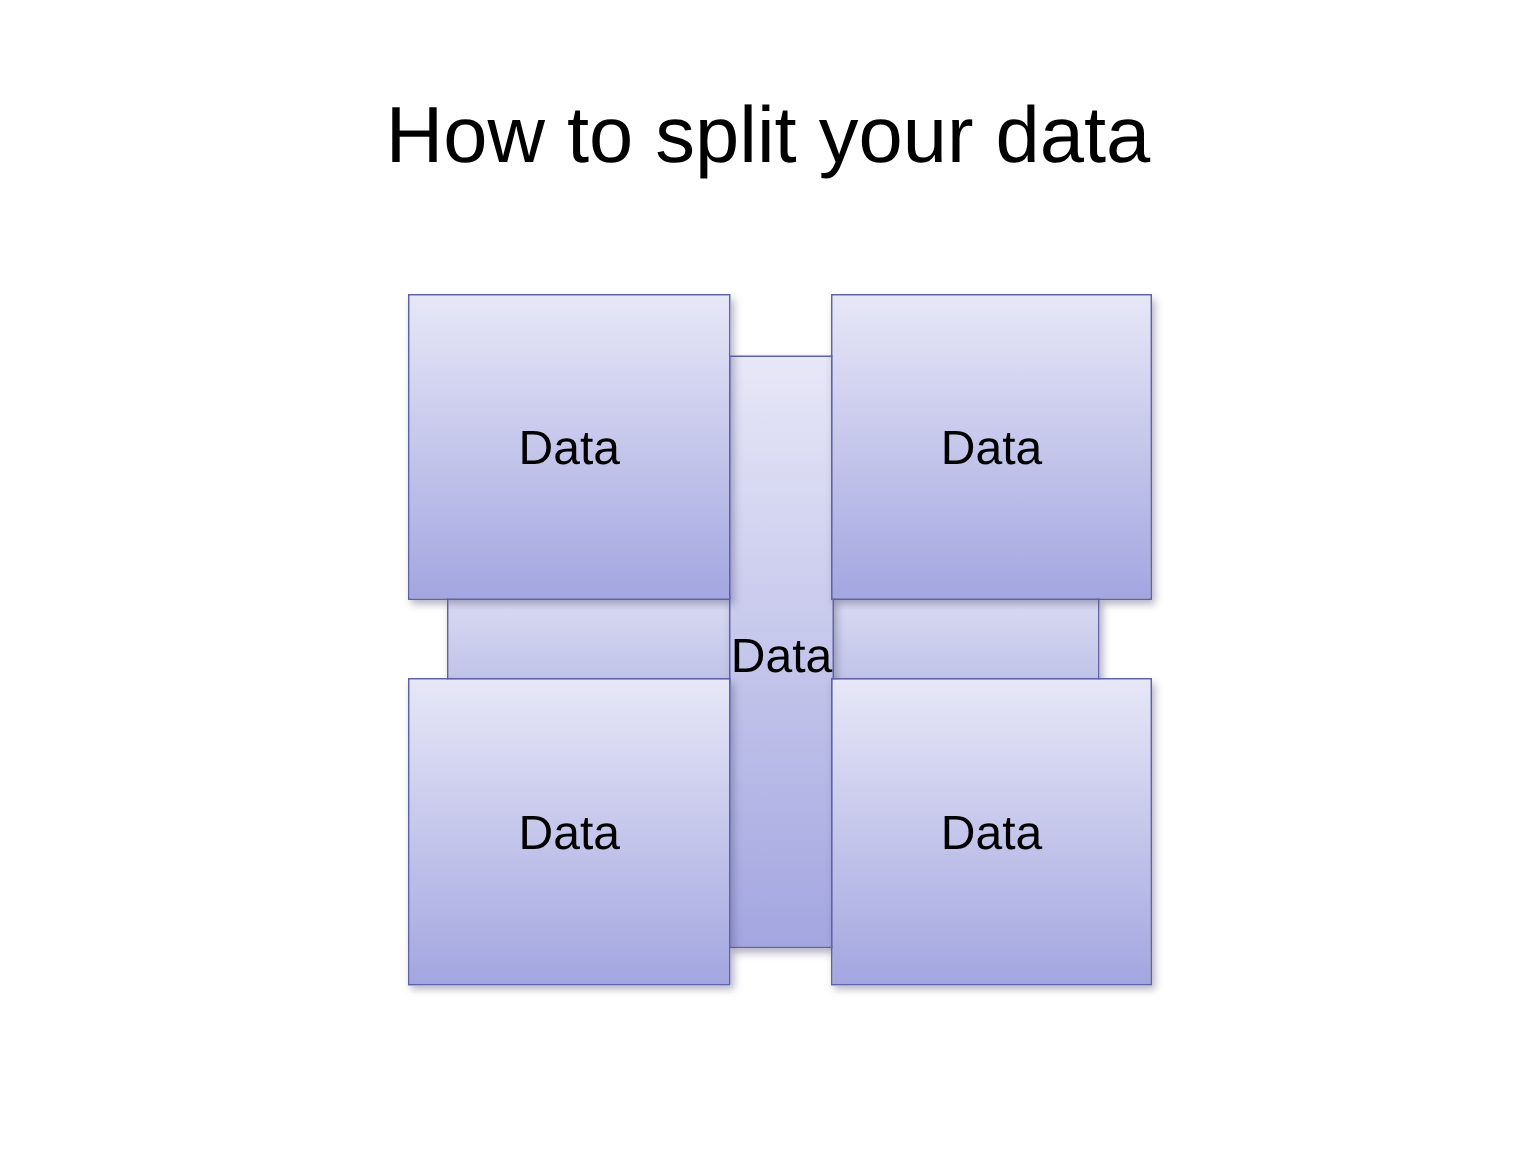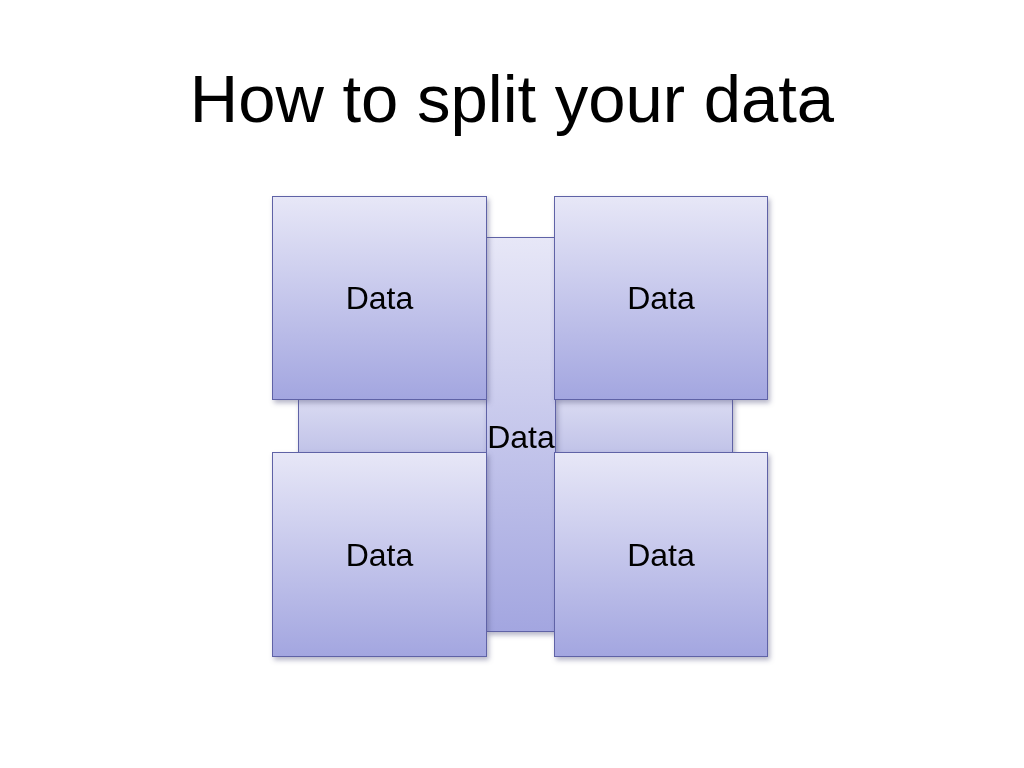--- a/index.html
+++ b/index.html
@@ -14,21 +14,21 @@
     background: var(--slide-background, #ffffff);
     font-family: "Liberation Sans", sans-serif;
   }
   .title {
     position: absolute;
     left: 0;
     top: 60px;
     width: 1024px;
     margin: 0;
     text-align: center;
-    font-size: 67px;
+    font-size: 53px;
     font-weight: 400;
     letter-spacing: 0px;
     color: var(--text, #000000);
   }
   .diagram {
     position: absolute;
     left: 0;
     top: 0;
     width: 872px;
     height: 768px;

